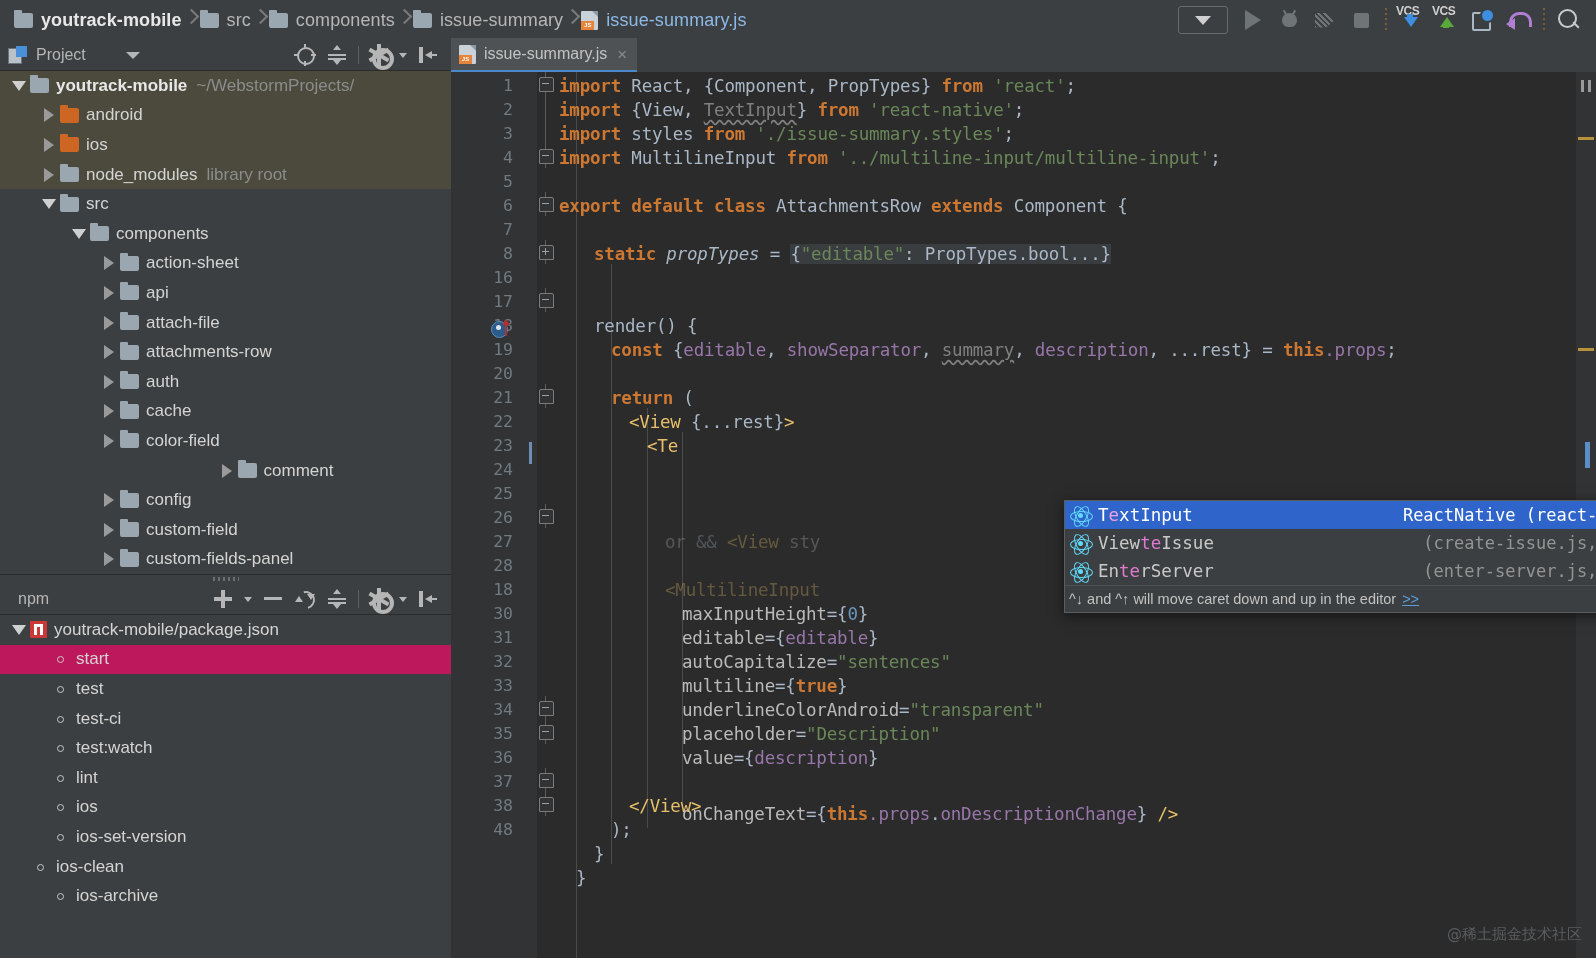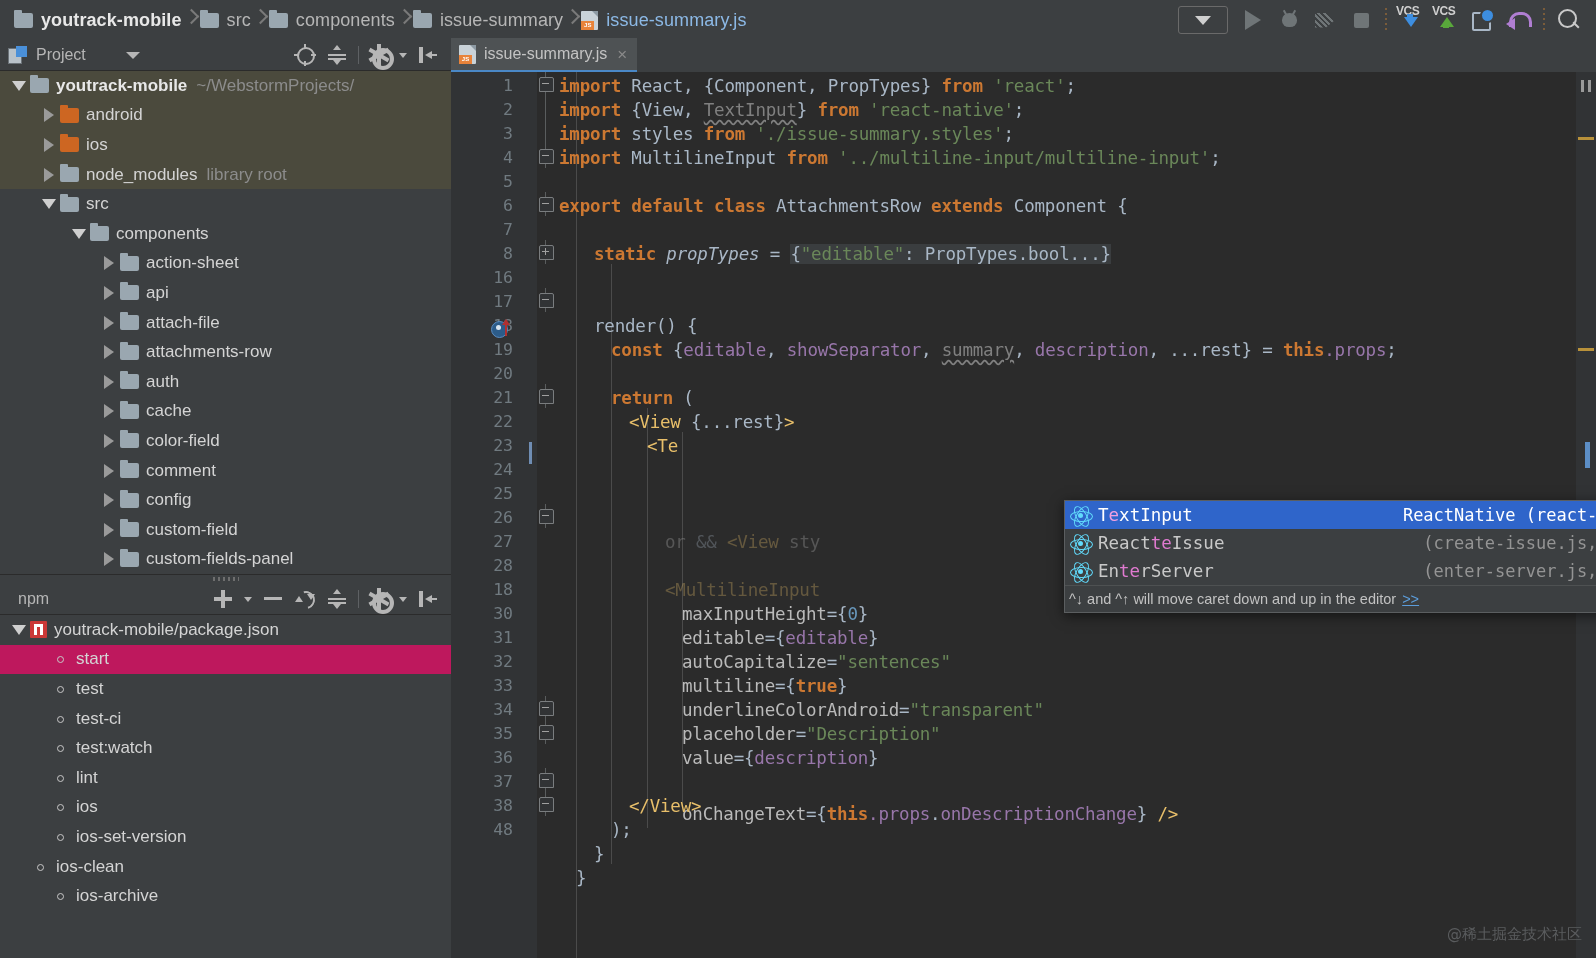--- a/index.html
+++ b/index.html
@@ -415,21 +415,21 @@
         <div class="trow" style="padding-left: 98px;">
           <span class="tw r"></span>
           <span class="fld"></span>
           <span class="lbl">cache</span>
         </div>
         <div class="trow" style="padding-left: 98px;">
           <span class="tw r"></span>
           <span class="fld"></span>
           <span class="lbl">color-field</span>
         </div>
-        <div class="trow" style="padding-left: 98px;">
+        <div class="trow" style="padding-left: 98px; justify-content: center;">
           <span class="tw r"></span>
           <span class="fld"></span>
           <span class="lbl">comment</span>
         </div>
         <div class="trow" style="padding-left: 98px;">
           <span class="tw r"></span>
           <span class="fld"></span>
           <span class="lbl">config</span>
         </div>
         <div class="trow" style="padding-left: 98px;">
@@ -691,21 +691,21 @@
           <span class="acname"><span>T</span><span class="m">e</span><span>xtInput</span></span>
           <span class="actail">ReactNative (react-native.js, react-native)</span>
         </div>
         <div class="acrow">
           <span class="react-ico">
               <span class="o"></span>
               <span class="o o2"></span>
               <span class="o o3"></span>
               <span class="nuc"></span>
             </span>
-          <span class="acname"><span>React</span><span class="m">te</span><span>Issue</span></span>
+          <span class="acname"><span>View</span><span class="m">te</span><span>Issue</span></span>
           <span class="actail">(create-issue.js, src/views/create-issue)</span>
         </div>
         <div class="acrow">
           <span class="react-ico">
               <span class="o"></span>
               <span class="o o2"></span>
               <span class="o o3"></span>
               <span class="nuc"></span>
             </span>
           <span class="acname"><span>En</span><span class="m">te</span><span>rServer</span></span>

